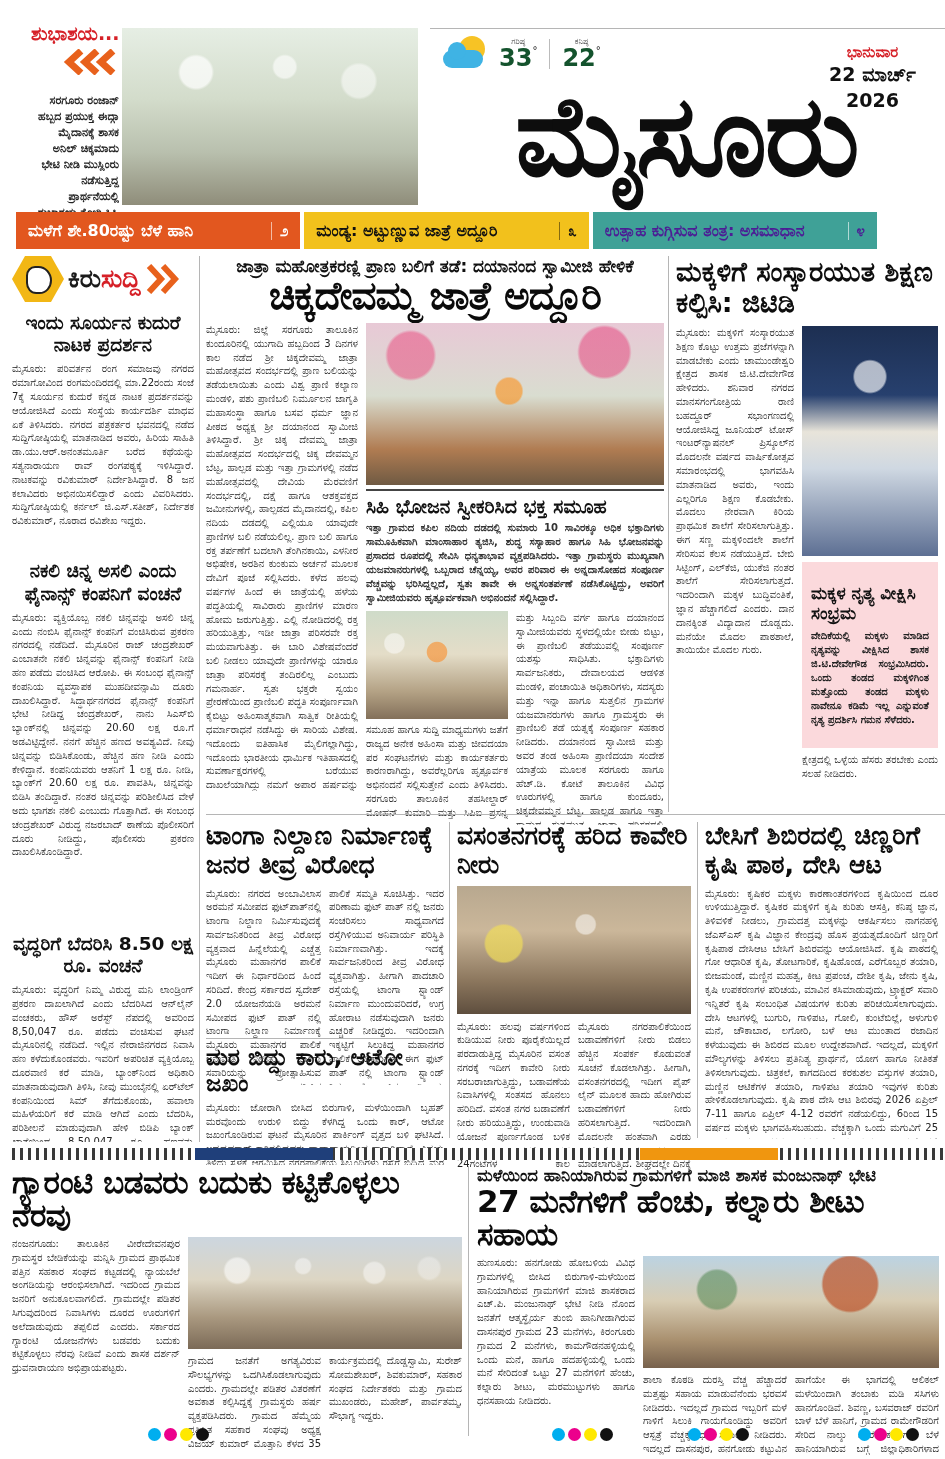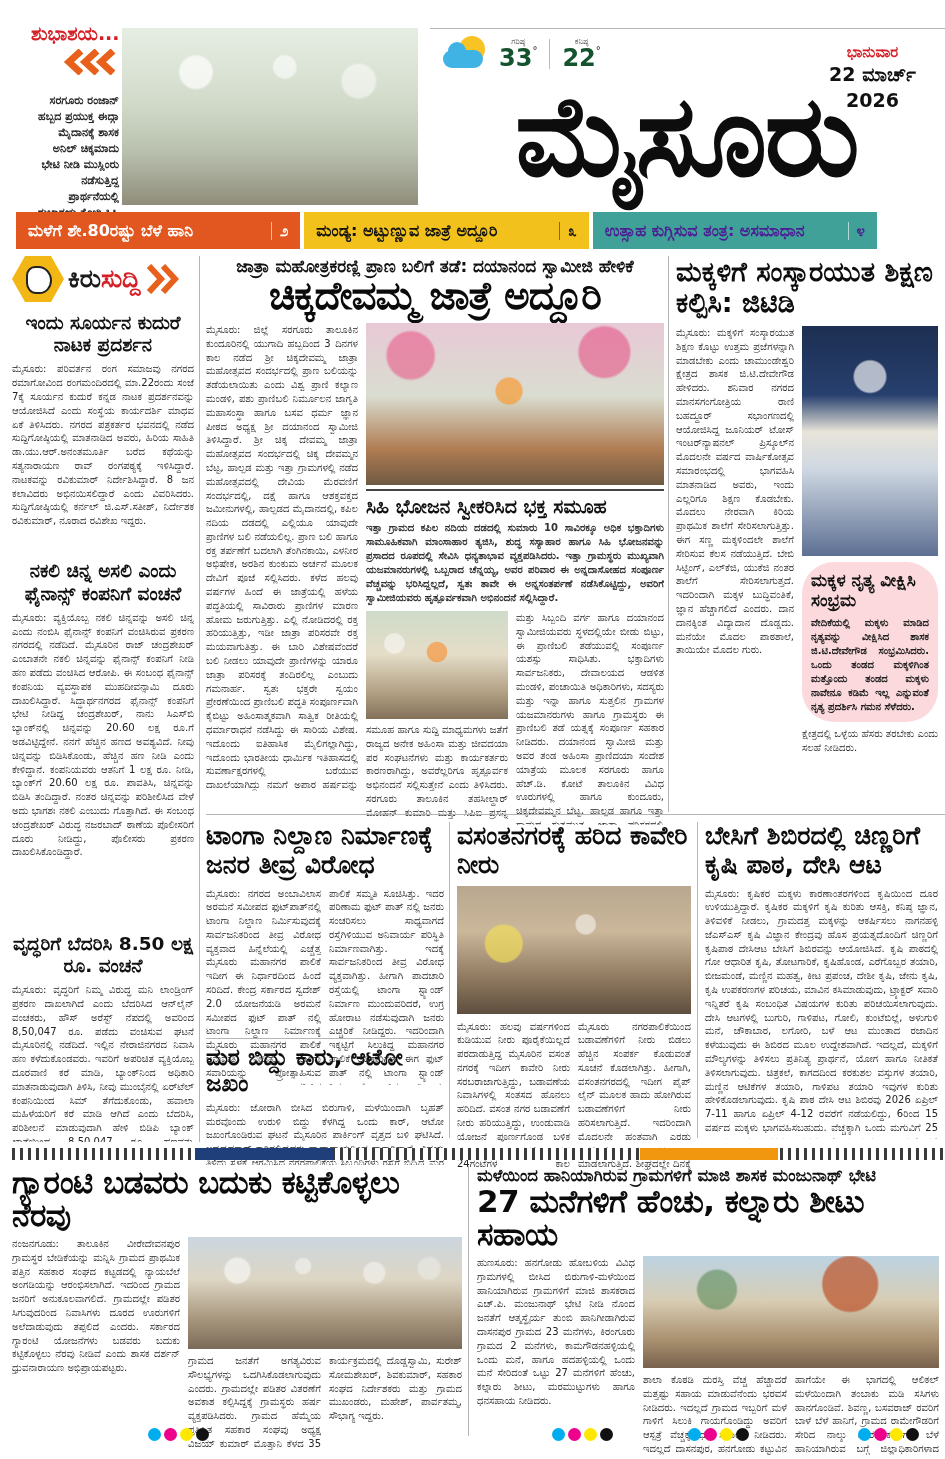--- a/index.html
+++ b/index.html
@@ -78,21 +78,21 @@
   .brief-h{font-weight:bold;font-size:18.5px;line-height:1.2;text-align:center;color:#111;margin:10px 0 6px;}
   .brief-b{margin-bottom:4px;}
 
   
   .kicker{font-weight:bold;font-size:17px;text-align:center;color:#111;}
   .lead-headline{font-weight:bold;font-size:39px;line-height:1.05;text-align:center;color:#0b0b0b;letter-spacing:-1px;}
   .caption-box{border-top:2px solid #444;padding-top:4px;}
   .cap-title{font-weight:bold;font-size:19px;color:#111;margin-bottom:3px;}
   .cap-text{font-size:10px;line-height:1.4;color:#333;font-weight:bold;text-align:justify;}
   .sec-headline{font-weight:bold;font-size:25px;line-height:1.15;color:#0d0d0d;}
-  .pink-box{background:#fbd9dc;padding:8px 9px;border-radius:32px;}
+  .pink-box{background:#fbd9dc;padding:21px 9px;}
   .pink-title{font-weight:bold;font-size:17px;line-height:1.2;color:#111;margin-bottom:5px;}
   .pink-text{font-size:10px;line-height:1.4;font-weight:bold;color:#222;text-align:justify;}
 
   
   .ticks{background:repeating-linear-gradient(90deg,#3a3a3a 0 3px,#fff 3px 8px);height:12px;position:relative;}
   .tick-block{position:absolute;top:0;height:12px;}
   .bot-kicker{font-weight:bold;font-size:16.5px;color:#111;}
   .bot-headline{font-weight:bold;font-size:31px;line-height:1.05;color:#0b0b0b;letter-spacing:-0.5px;}
   .cmyk-cluster{position:absolute;display:flex;gap:3px;}
   .cmyk-dot{width:13px;height:13px;border-radius:50%;display:inline-block;}

